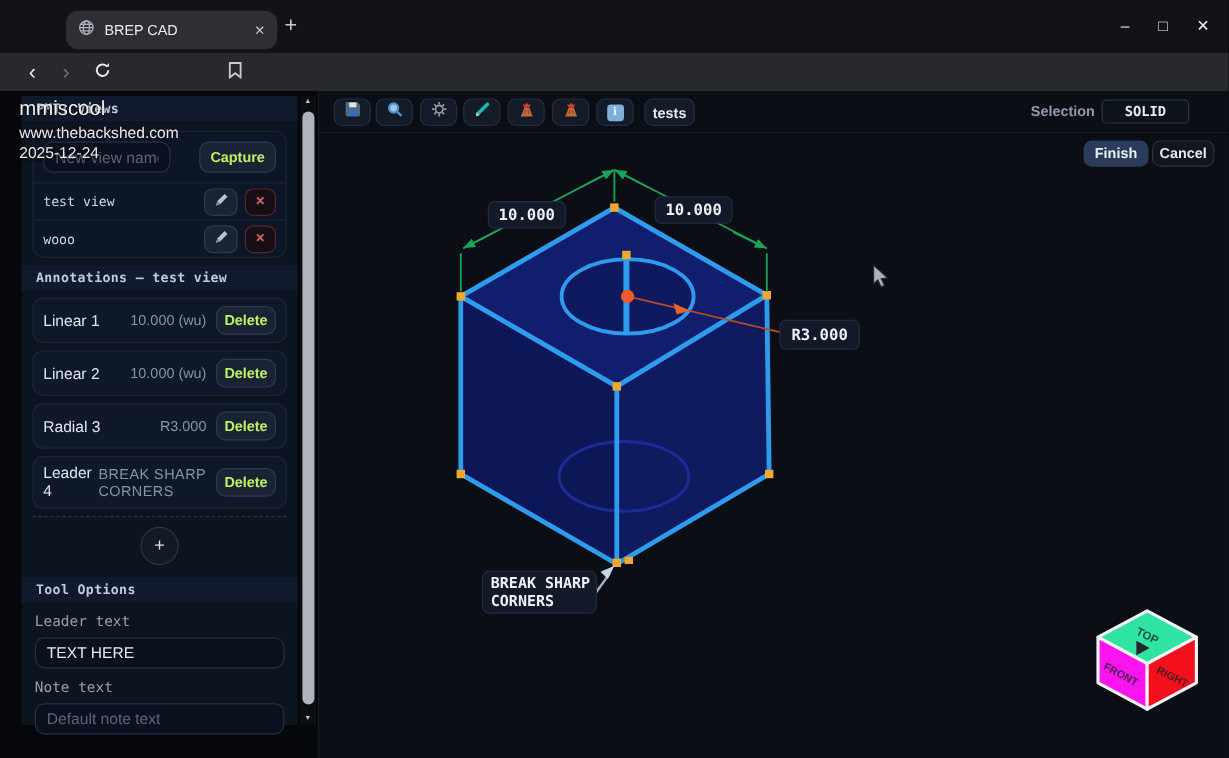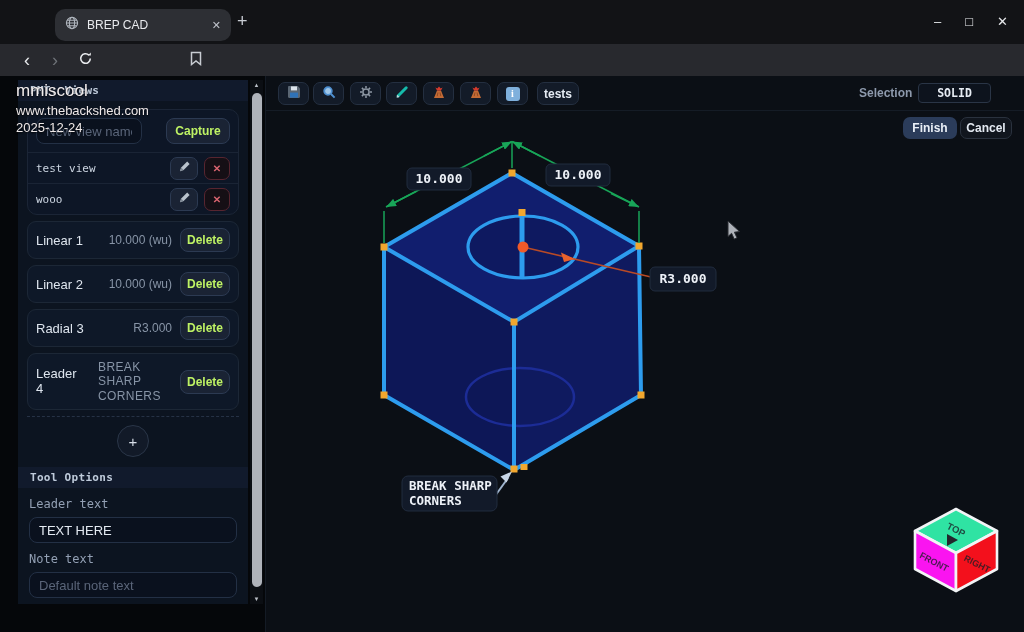--- a/index.html
+++ b/index.html
@@ -35,21 +35,21 @@
   .btn{background:#1A2334;border:1px solid #2C3A52;border-radius:8px;color:#bef264;font-size:12px;font-weight:bold;display:flex;align-items:center;justify-content:center;cursor:default;}
   .capture-btn{width:64px;height:26px;}
   .view-row{border-top:1px solid #1A2435;height:31px;display:flex;align-items:center;padding:0 8px;}
   .view-name{flex:1;font-family:"DejaVu Sans Mono",monospace;font-size:11px;color:#CBD4E0;}
   .mini-btn{width:28px;height:23px;border-radius:7px;}
   .x-btn{width:26px;height:23px;margin-left:6px;background:#150F15;border:1px solid #572530;border-radius:7px;color:#D96470;font-size:10px;font-weight:bold;display:flex;align-items:center;justify-content:center;}
   .card{margin:6px 9px;border:1px solid #1C2736;border-radius:9px;background:#0E1828;display:flex;align-items:center;padding:6px 8px;min-height:31px;}
   .card-name{font-size:13px;color:#DEE5EE;white-space:nowrap;}
   .card-name.wrap{white-space:normal;width:46px;line-height:1.15;}
   .card-val{flex:1;text-align:right;font-size:12px;color:#8794A6;margin:0 8px;}
-  .card-val.left{text-align:left;margin-left:16px;line-height:1.2;letter-spacing:.4px;}
+  .card-val.left{text-align:left;margin-left:0;line-height:1.2;letter-spacing:.4px;}
   .del-btn{width:50px;height:24px;flex:none;}
   .add-area{border-top:1px dashed #263245;margin:4px 9px 0;padding:8px 0 10px;display:flex;justify-content:center;}
   .add-btn{width:32px;height:32px;border-radius:50%;border:1px solid #2A3648;background:#121A28;color:#D7DEE8;font-size:15px;display:flex;align-items:center;justify-content:center;}
   .field{margin:9px 11px 0;}
   .field-label{font-family:"DejaVu Sans Mono",monospace;font-size:12px;color:#93A0B4;}
   .field .txt-input{width:100%;margin-top:6px;}
   .sb-track{position:absolute;left:250px;top:4px;width:13px;height:524px;background:#0B0E13;}
   .sb-thumb{position:absolute;left:1.5px;top:13px;width:10px;height:494px;background:#AFB3BA;border-radius:5px;}
   .sb-arrow{position:absolute;left:0;width:13px;text-align:center;font-size:6px;color:#B9BEC6;}
 
@@ -221,20 +221,21 @@
                   <path d="M2 11.2l1.2-3.6 6-6 2.4 2.4-6 6L2 11.2z" fill="#B9C2CC"></path>
                   <path d="M2 11.2l1.2-3.6 2.4 2.4z" fill="#7E8894"></path>
                 </svg></span>
           </button>
           <button class="x-btn">
               <span>✕</span>
             </button>
         </div>
       </div>
 
+      <div class="s-header">Annotations — test view</div>
 
       <div class="card">
         <span class="card-name">Linear 1</span>
         <span class="card-val">10.000 (wu)</span>
         <button class="btn del-btn">Delete</button>
       </div>
       <div class="card">
         <span class="card-name">Linear 2</span>
         <span class="card-val">10.000 (wu)</span>
         <button class="btn del-btn">Delete</button>

